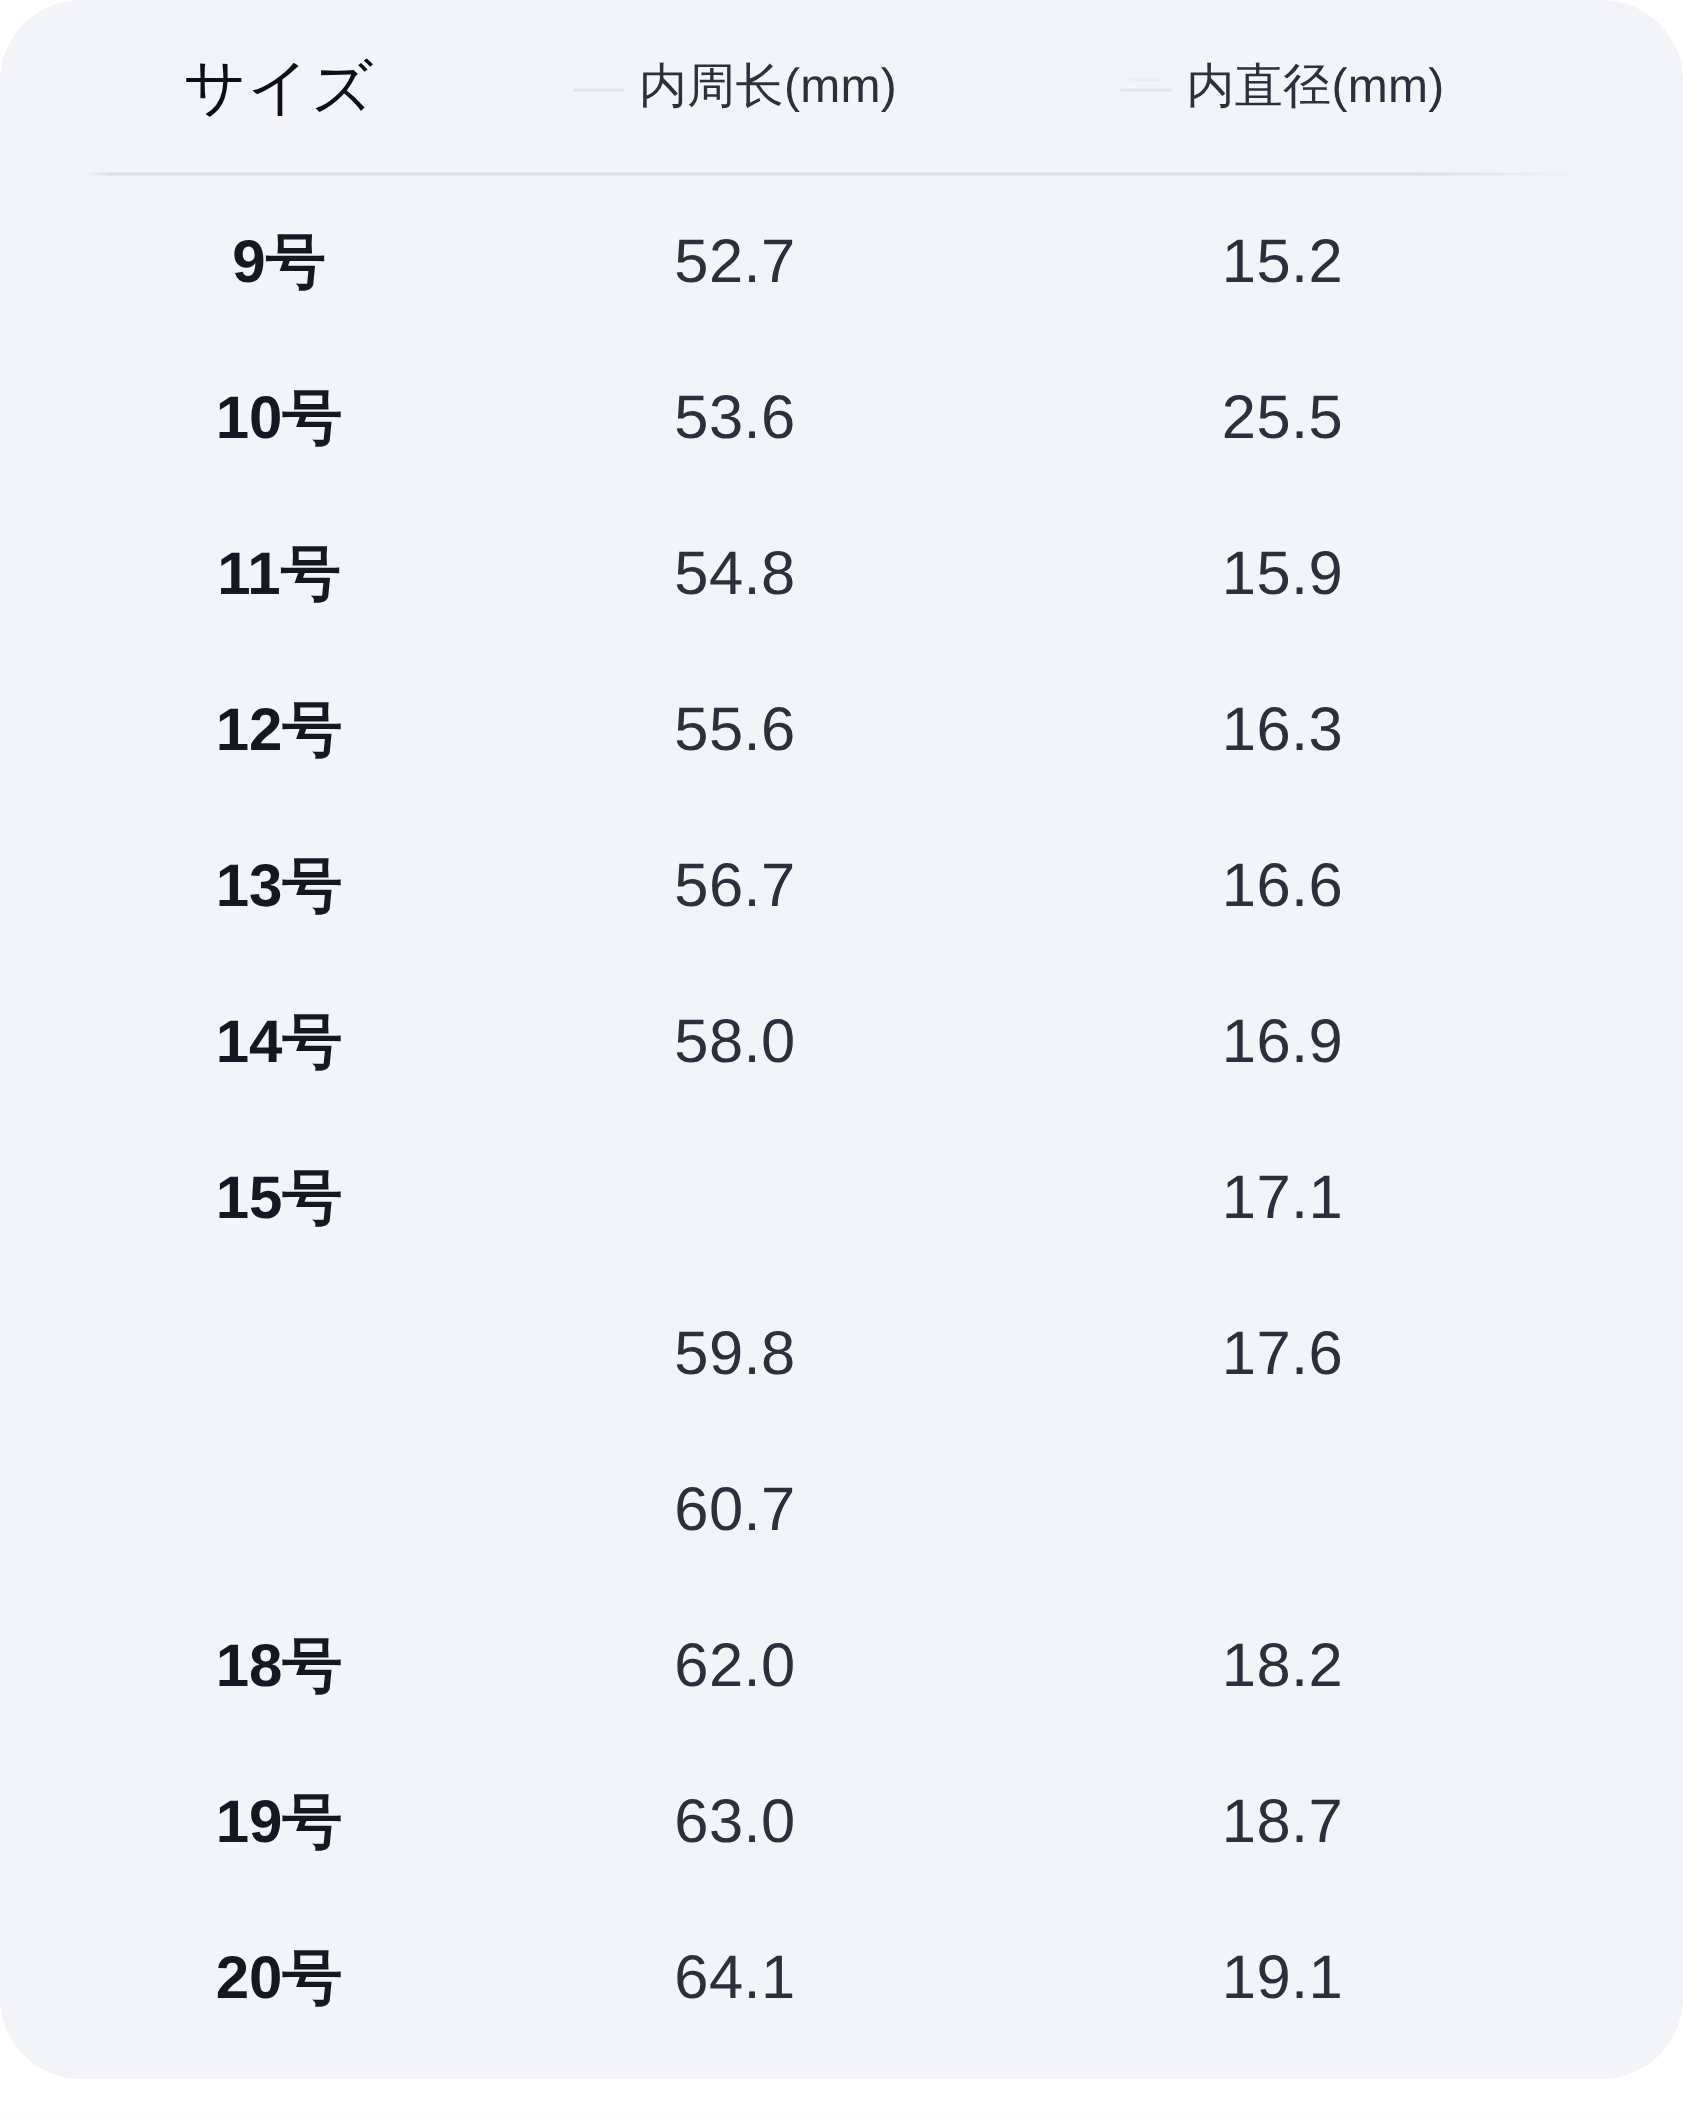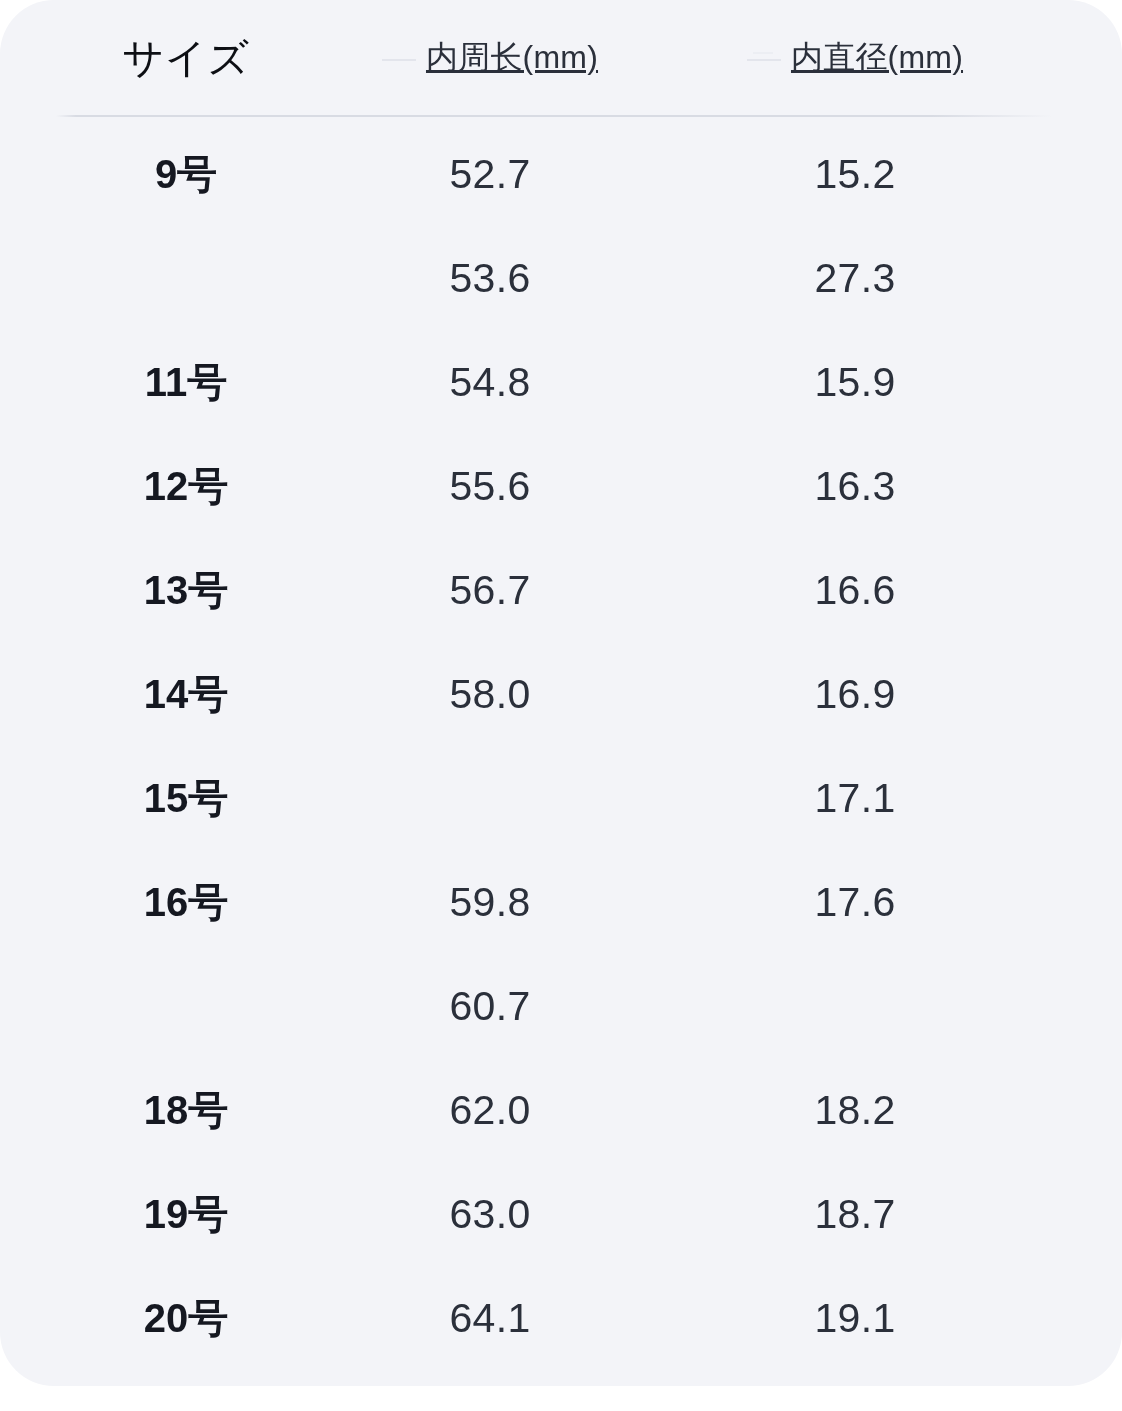--- a/index.html
+++ b/index.html
@@ -55,21 +55,20 @@
     font-weight: 400;
     color: #0d0f14;
     letter-spacing: 0.5px;
   }
 
   .hdr-metric-text {
     font-size: 32px;
     font-weight: 400;
     color: #2b303b;
     letter-spacing: 0.2px;
-    text-decoration: underline;
   }
 
   .faint-mark {
     display: inline-block;
     width: 34px;
     height: 2px;
     background: #e3e5ec;
     margin-right: 10px;
     position: relative;
     top: 2px;
@@ -167,25 +166,28 @@
           <span class="cell-size-text">9号</span>
         </div>
         <div class="cell col-circ">
           <span class="cell-value-text">52.7</span>
         </div>
         <div class="cell col-diam">
           <span class="cell-value-text">15.2</span>
         </div>
       </div>
       <div class="table-row">
+        <div class="cell col-size">
+          <span class="cell-size-text">10号</span>
+        </div>
         <div class="cell col-circ">
           <span class="cell-value-text">53.6</span>
         </div>
         <div class="cell col-diam">
-          <span class="cell-value-text">27.3</span>
+          <span class="cell-value-text">25.5</span>
         </div>
       </div>
       <div class="table-row">
         <div class="cell col-size">
           <span class="cell-size-text">11号</span>
         </div>
         <div class="cell col-circ">
           <span class="cell-value-text">54.8</span>
         </div>
         <div class="cell col-diam">
@@ -227,23 +229,20 @@
       </div>
       <div class="table-row">
         <div class="cell col-size">
           <span class="cell-size-text">15号</span>
         </div>
         <div class="cell col-diam">
           <span class="cell-value-text">17.1</span>
         </div>
       </div>
       <div class="table-row">
-        <div class="cell col-size">
-          <span class="cell-size-text">16号</span>
-        </div>
         <div class="cell col-circ">
           <span class="cell-value-text">59.8</span>
         </div>
         <div class="cell col-diam">
           <span class="cell-value-text">17.6</span>
         </div>
       </div>
       <div class="table-row">
         <div class="cell col-circ">
           <span class="cell-value-text">60.7</span>

